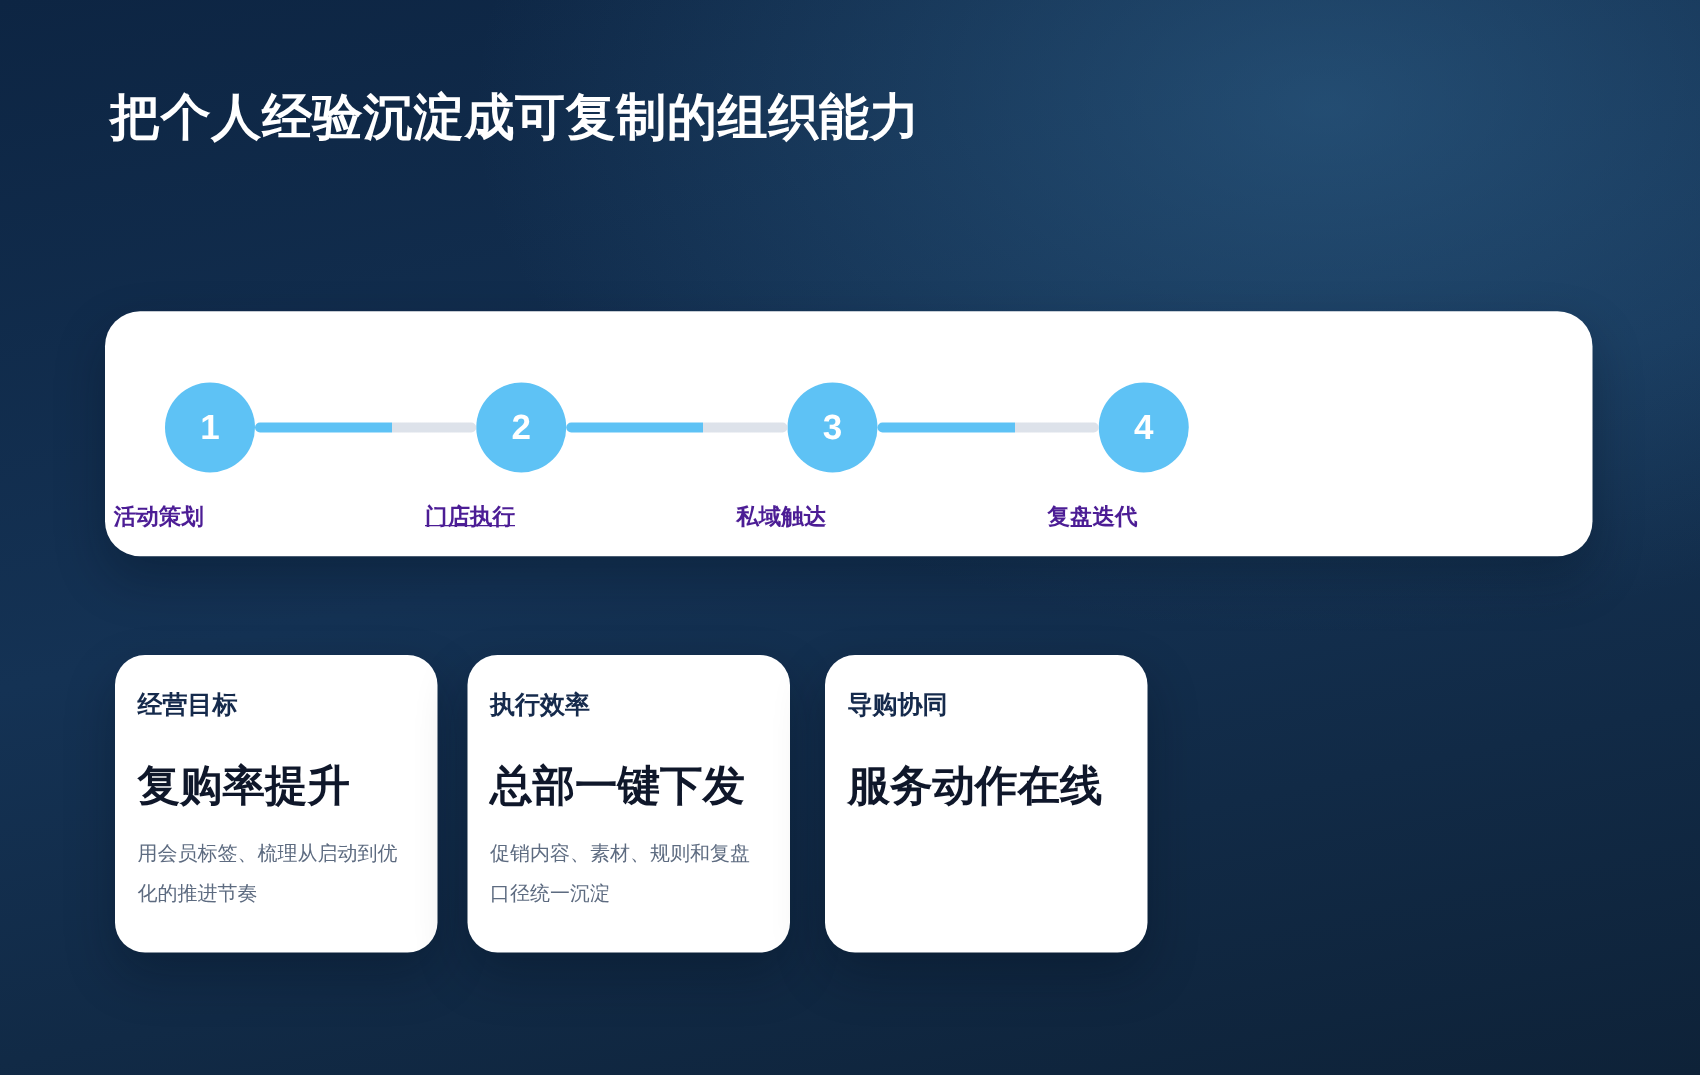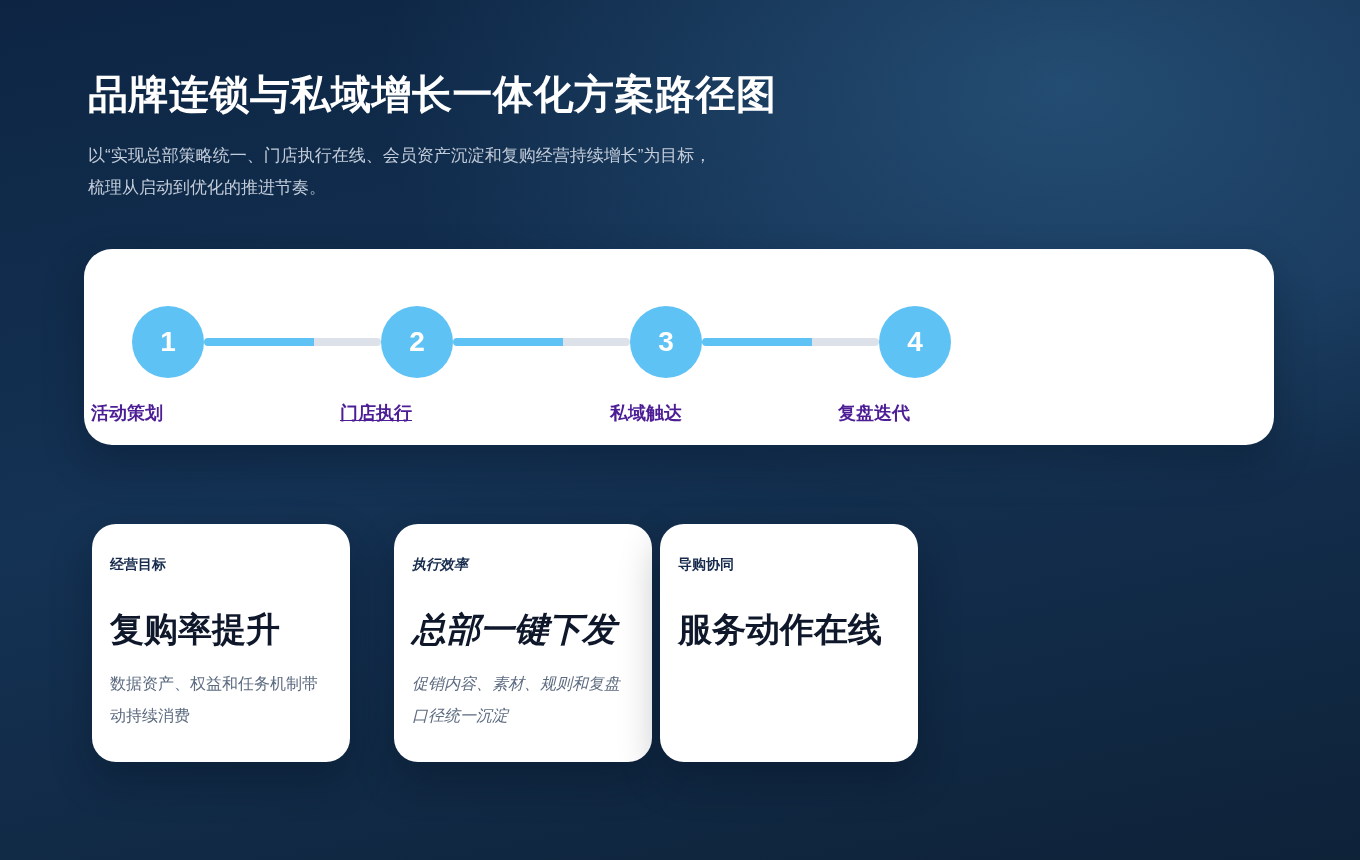--- a/index.html
+++ b/index.html
@@ -86,41 +86,41 @@
     position: absolute;
     top: 151px;
     font-size: 18px;
     line-height: 26px;
     font-weight: 700;
     color: #4c1d95;
     white-space: nowrap;
   }
   .l1 { left: 7px;   }
   .l2 { left: 256px; text-decoration: underline; }
-  .l3 { left: 505px; margin-left: 21px; }
+  .l3 { left: 505px; }
   .l4 { left: 754px; }
 
   
   .feature-card {
     position: absolute;
     top: 524px;
     width: 222px;
     height: 182px;
     padding: 28px 18px;
     background: #ffffff;
     border-radius: 24px;
     box-shadow: 0 18px 40px rgba(3, 14, 28, 0.30);
   }
   .f1 { left: 92px;  }
-  .f2 { left: 394px; font-style: italic; }
+  .f2 { left: 374px; }
   .f3 { left: 660px; }
   .f4 { left: 986px; }
 
   .card-category {
-    font-size: 14px;
+    font-size: 20px;
     line-height: 24px;
     font-weight: 700;
     color: #152a4c;
   }
   .card-headline {
     margin-top: 34px;
     font-size: 34px;
     line-height: 38px;
     font-weight: 700;
     color: #0f172a;
@@ -132,25 +132,21 @@
     line-height: 32px;
     color: #5d6b80;
   }
 </style>
 </head>
 <body>
 
 <div class="canvas">
 
   <div class="header">
-    <h1 class="page-title">品牌连锁与私域增长一体化方案路径图</h1>
-    <div class="subtitle">
-      <div>以“实现总部策略统一、门店执行在线、会员资产沉淀和复购经营持续增长”为目标，</div>
-      <div>梳理从启动到优化的推进节奏。</div>
-    </div>
+    <h1 class="page-title">把个人经验沉淀成可复制的组织能力</h1>
   </div>
 
   <div class="timeline-card">
 
     <div class="step-circle">
       <span>1</span>
     </div>
     <div class="step-circle c2">
       <span>2</span>
     </div>
@@ -168,21 +164,21 @@
     <div class="step-label l1">活动策划</div>
     <div class="step-label l2">门店执行</div>
     <div class="step-label l3">私域触达</div>
     <div class="step-label l4">复盘迭代</div>
 
   </div>
 
   <div class="feature-card f1">
     <div class="card-category">经营目标</div>
     <div class="card-headline">复购率提升</div>
-    <div class="card-desc">数据资产、权益和任务机制带动持续消费</div>
+    <div class="card-desc">用会员标签、梳理从启动到优化的推进节奏</div>
   </div>
 
   <div class="feature-card f2">
     <div class="card-category">执行效率</div>
     <div class="card-headline">总部一键下发</div>
     <div class="card-desc">促销内容、素材、规则和复盘口径统一沉淀</div>
   </div>
 
   <div class="feature-card f3">
     <div class="card-category">导购协同</div>

